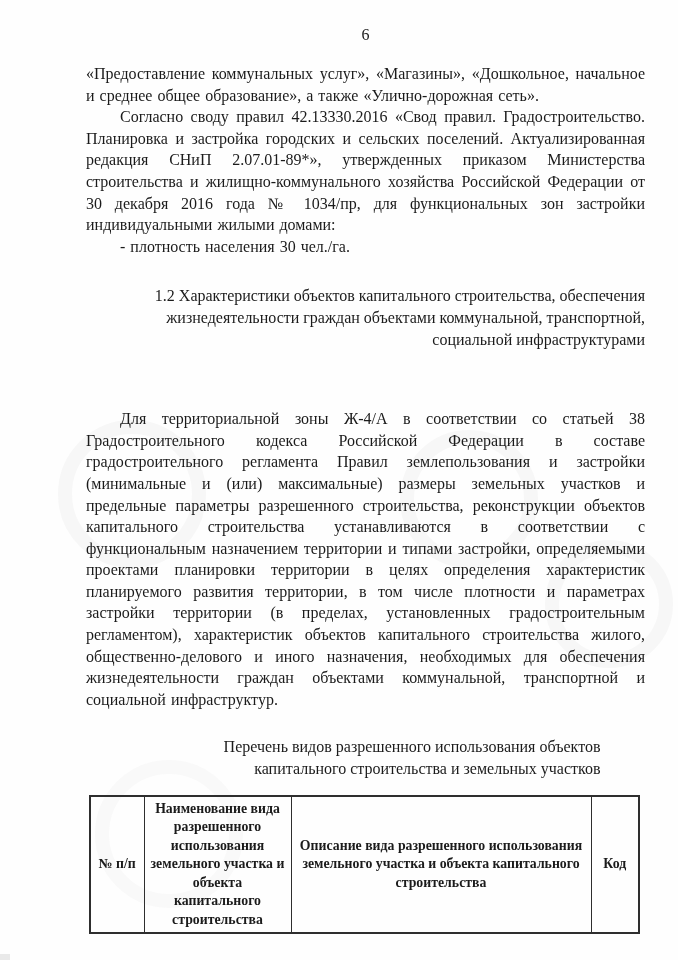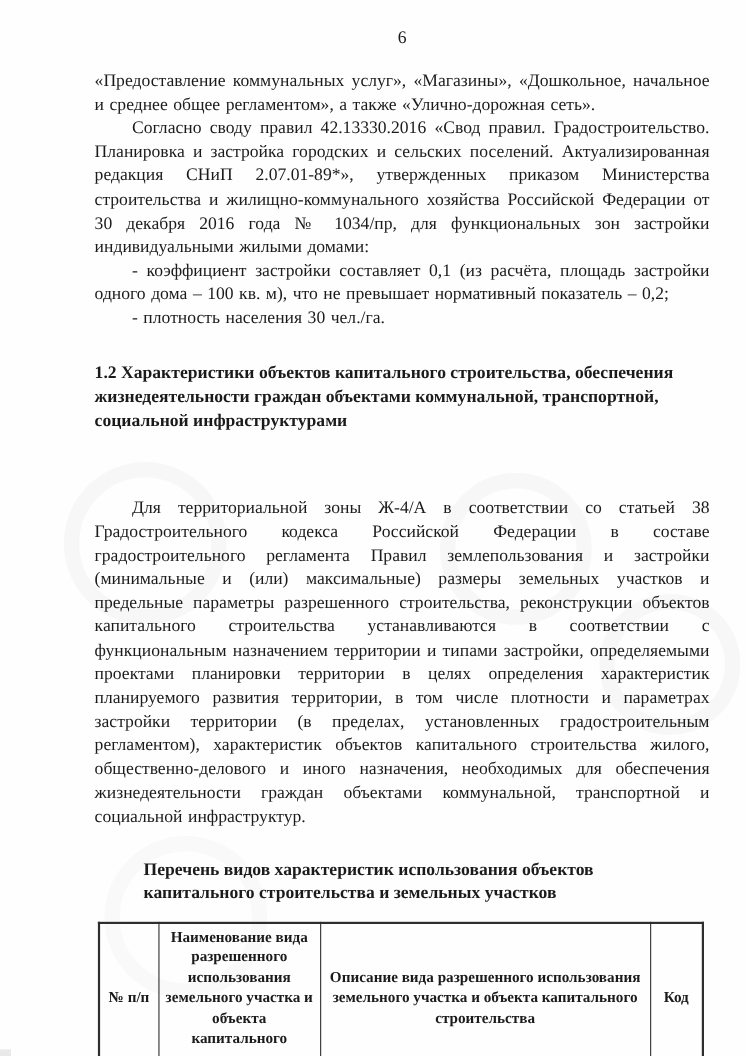--- a/index.html
+++ b/index.html
@@ -55,24 +55,24 @@
     font-size: 16px;
     line-height: 21.6px;
     text-align: justify;
     text-indent: 0;
     word-spacing: 1px;
   }
   p.indent {
     text-indent: 34px;
   }
   .heading {
-    font-weight: bold;
+    font-weight: normal;
     font-size: 16px;
     line-height: 21.6px;
-    text-align: left;
+    text-align: right;
     margin: 0;
   }
   .gap-before-heading { height: 28px; }
   .gap-after-heading  { height: 16px; }
   .gap-after-subheading { height: 42px; }
   .gap-before-title { height: 26px; }
   .gap-after-title { height: 15px; }
 
   .table-title {
     max-width: 470px;
@@ -112,43 +112,42 @@
   <div class="wm wm1"></div>
   <div class="wm wm2"></div>
   <div class="wm wm3"></div>
   <div class="wm wm4"></div>
   <div class="corner-artifact"></div>
 
   <div class="content">
 
     <div class="page-number">6</div>
 
-    <p class="body-text">«Предоставление коммунальных услуг», «Магазины», «Дошкольное, начальное и среднее общее регламентом», а также «Улично-дорожная сеть».</p>
+    <p class="body-text">«Предоставление коммунальных услуг», «Магазины», «Дошкольное, начальное и среднее общее образование», а также «Улично-дорожная сеть».</p>
 
     <p class="body-text indent">Согласно своду правил 42.13330.2016 «Свод правил. Градостроительство. Планировка и застройка городских и сельских поселений. Актуализированная редакция СНиП 2.07.01-89*», утвержденных приказом Министерства строительства и жилищно-коммунального хозяйства Российской Федерации от 30 декабря 2016 года № 1034/пр, для функциональных зон застройки индивидуальными жилыми домами:</p>
 
-    <p class="body-text indent">- коэффициент застройки составляет 0,1 (из расчёта, площадь застройки одного дома – 100 кв. м), что не превышает нормативный показатель – 0,2;</p>
 
 
     <p class="body-text indent">- плотность населения 30 чел./га.</p>
 
     <div class="gap-before-heading"></div>
 
     <p class="heading">1.2 Характеристики объектов капитального строительства, обеспечения жизнедеятельности граждан объектами коммунальной, транспортной, социальной инфраструктурами</p>
 
     <div class="gap-after-heading"></div>
 
 
     <div class="gap-after-subheading"></div>
 
     <p class="body-text indent">Для территориальной зоны Ж-4/А в соответствии со статьей 38 Градостроительного кодекса Российской Федерации в составе градостроительного регламента Правил землепользования и застройки (минимальные и (или) максимальные) размеры земельных участков и предельные параметры разрешенного строительства, реконструкции объектов капитального строительства устанавливаются в соответствии с функциональным назначением территории и типами застройки, определяемыми проектами планировки территории в целях определения характеристик планируемого развития территории, в том числе плотности и параметрах застройки территории (в пределах, установленных градостроительным регламентом), характеристик объектов капитального строительства жилого, общественно-делового и иного назначения, необходимых для обеспечения жизнедеятельности граждан объектами коммунальной, транспортной и социальной инфраструктур.</p>
 
     <div class="gap-before-title"></div>
 
-    <p class="heading table-title">Перечень видов характеристик использования объектов капитального строительства и земельных участков</p>
+    <p class="heading table-title">Перечень видов разрешенного использования объектов капитального строительства и земельных участков</p>
 
     <div class="gap-after-title"></div>
 
     <table class="vri-table">
       <tbody>
         <tr>
           <td class="th-cell col-num">№ п/п</td>
           <td class="th-cell col-name">Наименование вида разрешенного использования земельного участка и объекта капитального строительства</td>
           <td class="th-cell col-desc">Описание вида разрешенного использования земельного участка и объекта капитального строительства</td>
           <td class="th-cell col-code">Код</td>

